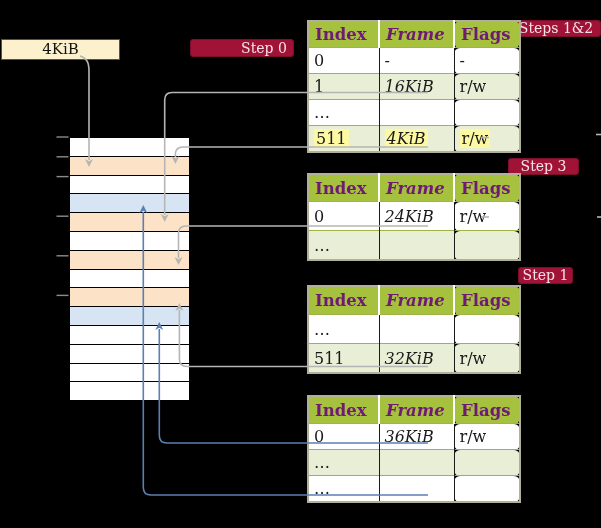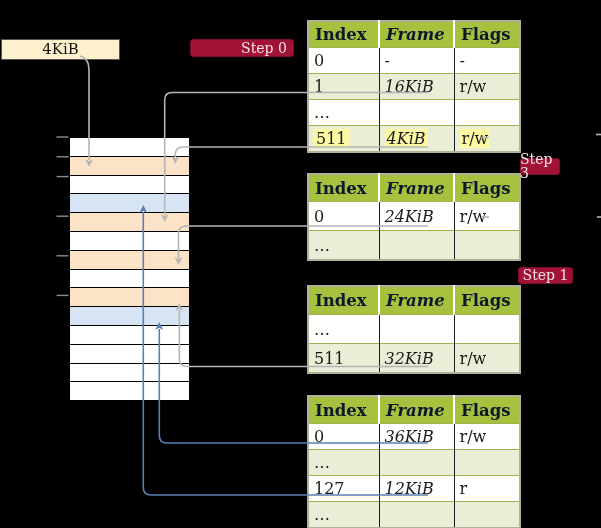--- a/index.html
+++ b/index.html
@@ -29,55 +29,55 @@
   }
   
   .badge{
     position:absolute;background:var(--accent-red);color:#f6e3e8;
     border-radius:4px;font-size:14px;line-height:1;
     display:flex;align-items:center;justify-content:center;
     box-shadow:0 0 0 1px #7c0e2b inset;
   }
   .b-step0{left:190px;top:38.5px;width:60px;height:18.5px;padding-left:44px;}
   .b-steps12{left:511px;top:19.5px;width:90px;height:17.5px;}
-  .b-step3{left:520px;top:157.5px;width:40px;height:17px;}
+  .b-step3{left:508px;top:157.5px;width:71px;height:17px;}
   .b-step4{left:518px;top:266.5px;width:55px;height:17px;}
   
   #memory{position:absolute;left:69px;top:137px;width:121px;}
   .mrow{
     height:19.8px;border:1px solid #000;margin-top:-1px;
     box-sizing:border-box;background:#fff;
   }
   .mrow:first-child{margin-top:0;}
   .mrow.pagetable{background:var(--mem-orange);}
   .mrow.mapped{background:var(--mem-blue);}
   
   .pt-wrap{position:absolute;left:307px;}
   .t1{top:20px;} .t2{top:173px;} .t3{top:285px;} .t4{top:395px;}
   table.pt{
     border-collapse:collapse;table-layout:fixed;
     border:2px solid var(--table-border);
     font-family:"DejaVu Serif", serif;
   }
   .pt th{
-    background:var(--header-green);color:#0f172a;font-weight:bold;
+    background:var(--header-green);color:#701a75;font-weight:bold;
     font-size:16.5px;text-align:left;padding:1px 6px;
     border-left:2px solid #fff;
   }
   .pt th:first-child{border-left:none;}
   .pt td{
     background:#fff;font-size:16px;color:#1a1a1a;
     padding:1px 5px;border-top:1.5px solid var(--row-sep);
     border-left:1.5px solid #1a1a1a;overflow:hidden;white-space:nowrap;
   }
   .pt td:first-child{border-left:none;}
   .pt tbody tr:nth-child(even) td{background:var(--row-green);}
   .pt th:nth-child(1),.pt td:nth-child(1){width:57px;}
   .pt th:nth-child(2),.pt td:nth-child(2){width:61px;font-style:italic;}
-  .pt th:nth-child(3),.pt td:nth-child(3){width:52px;}
+  .pt th:nth-child(3),.pt td:nth-child(3){width:52px;border-radius:6px;}
   .t1 th{height:23px;} .t1 td{height:23px;}
   .t2 th{height:24px;} .t2 td{height:26px;}
   .t3 th{height:25px;} .t3 td{height:26px;}
   .t4 th{height:24px;} .t4 td{height:23px;}
   .hl{background:var(--hl-yellow);padding:0 2px;}
   
   #overlay{position:absolute;left:0;top:0;width:601px;height:528px;pointer-events:none;}
   #overlay .agray{stroke:var(--arrow-gray);fill:none;stroke-width:1.6;}
   #overlay .ablue{stroke:var(--arrow-blue);fill:none;stroke-width:1.6;}
   #overlay .tick{stroke:#8c8c8c;stroke-width:1.4;}
@@ -89,20 +89,23 @@
 
 <div id="canvas">
 
   <div class="size-label">
     <span>4KiB</span>
   </div>
 
   <div class="badge b-step0">
       <span>Step 0</span>
     </div>
+  <div class="badge b-steps12">
+      <span>Steps 1&amp;2</span>
+    </div>
   <div class="badge b-step3">
       <span>Step 3</span>
     </div>
   <div class="badge b-step4">
       <span>Step 1</span>
     </div>
 
   <div id="memory">
       <div class="mrow plain"></div>
       <div class="mrow pagetable"></div>
@@ -211,25 +214,20 @@
         <tbody>
           <tr>
             <td><span>0</span></td>
             <td><span>36KiB</span></td>
             <td><span>r/w</span></td>
           </tr>
           <tr>
             <td><span>…</span></td>
             <td></td>
             <td></td>
-          </tr>
-          <tr>
-            <td><span>127</span></td>
-            <td><span>12KiB</span></td>
-            <td><span>r</span></td>
           </tr>
           <tr>
             <td><span>…</span></td>
             <td></td>
             <td></td>
           </tr>
         </tbody>
       </table>
     </div>
 

